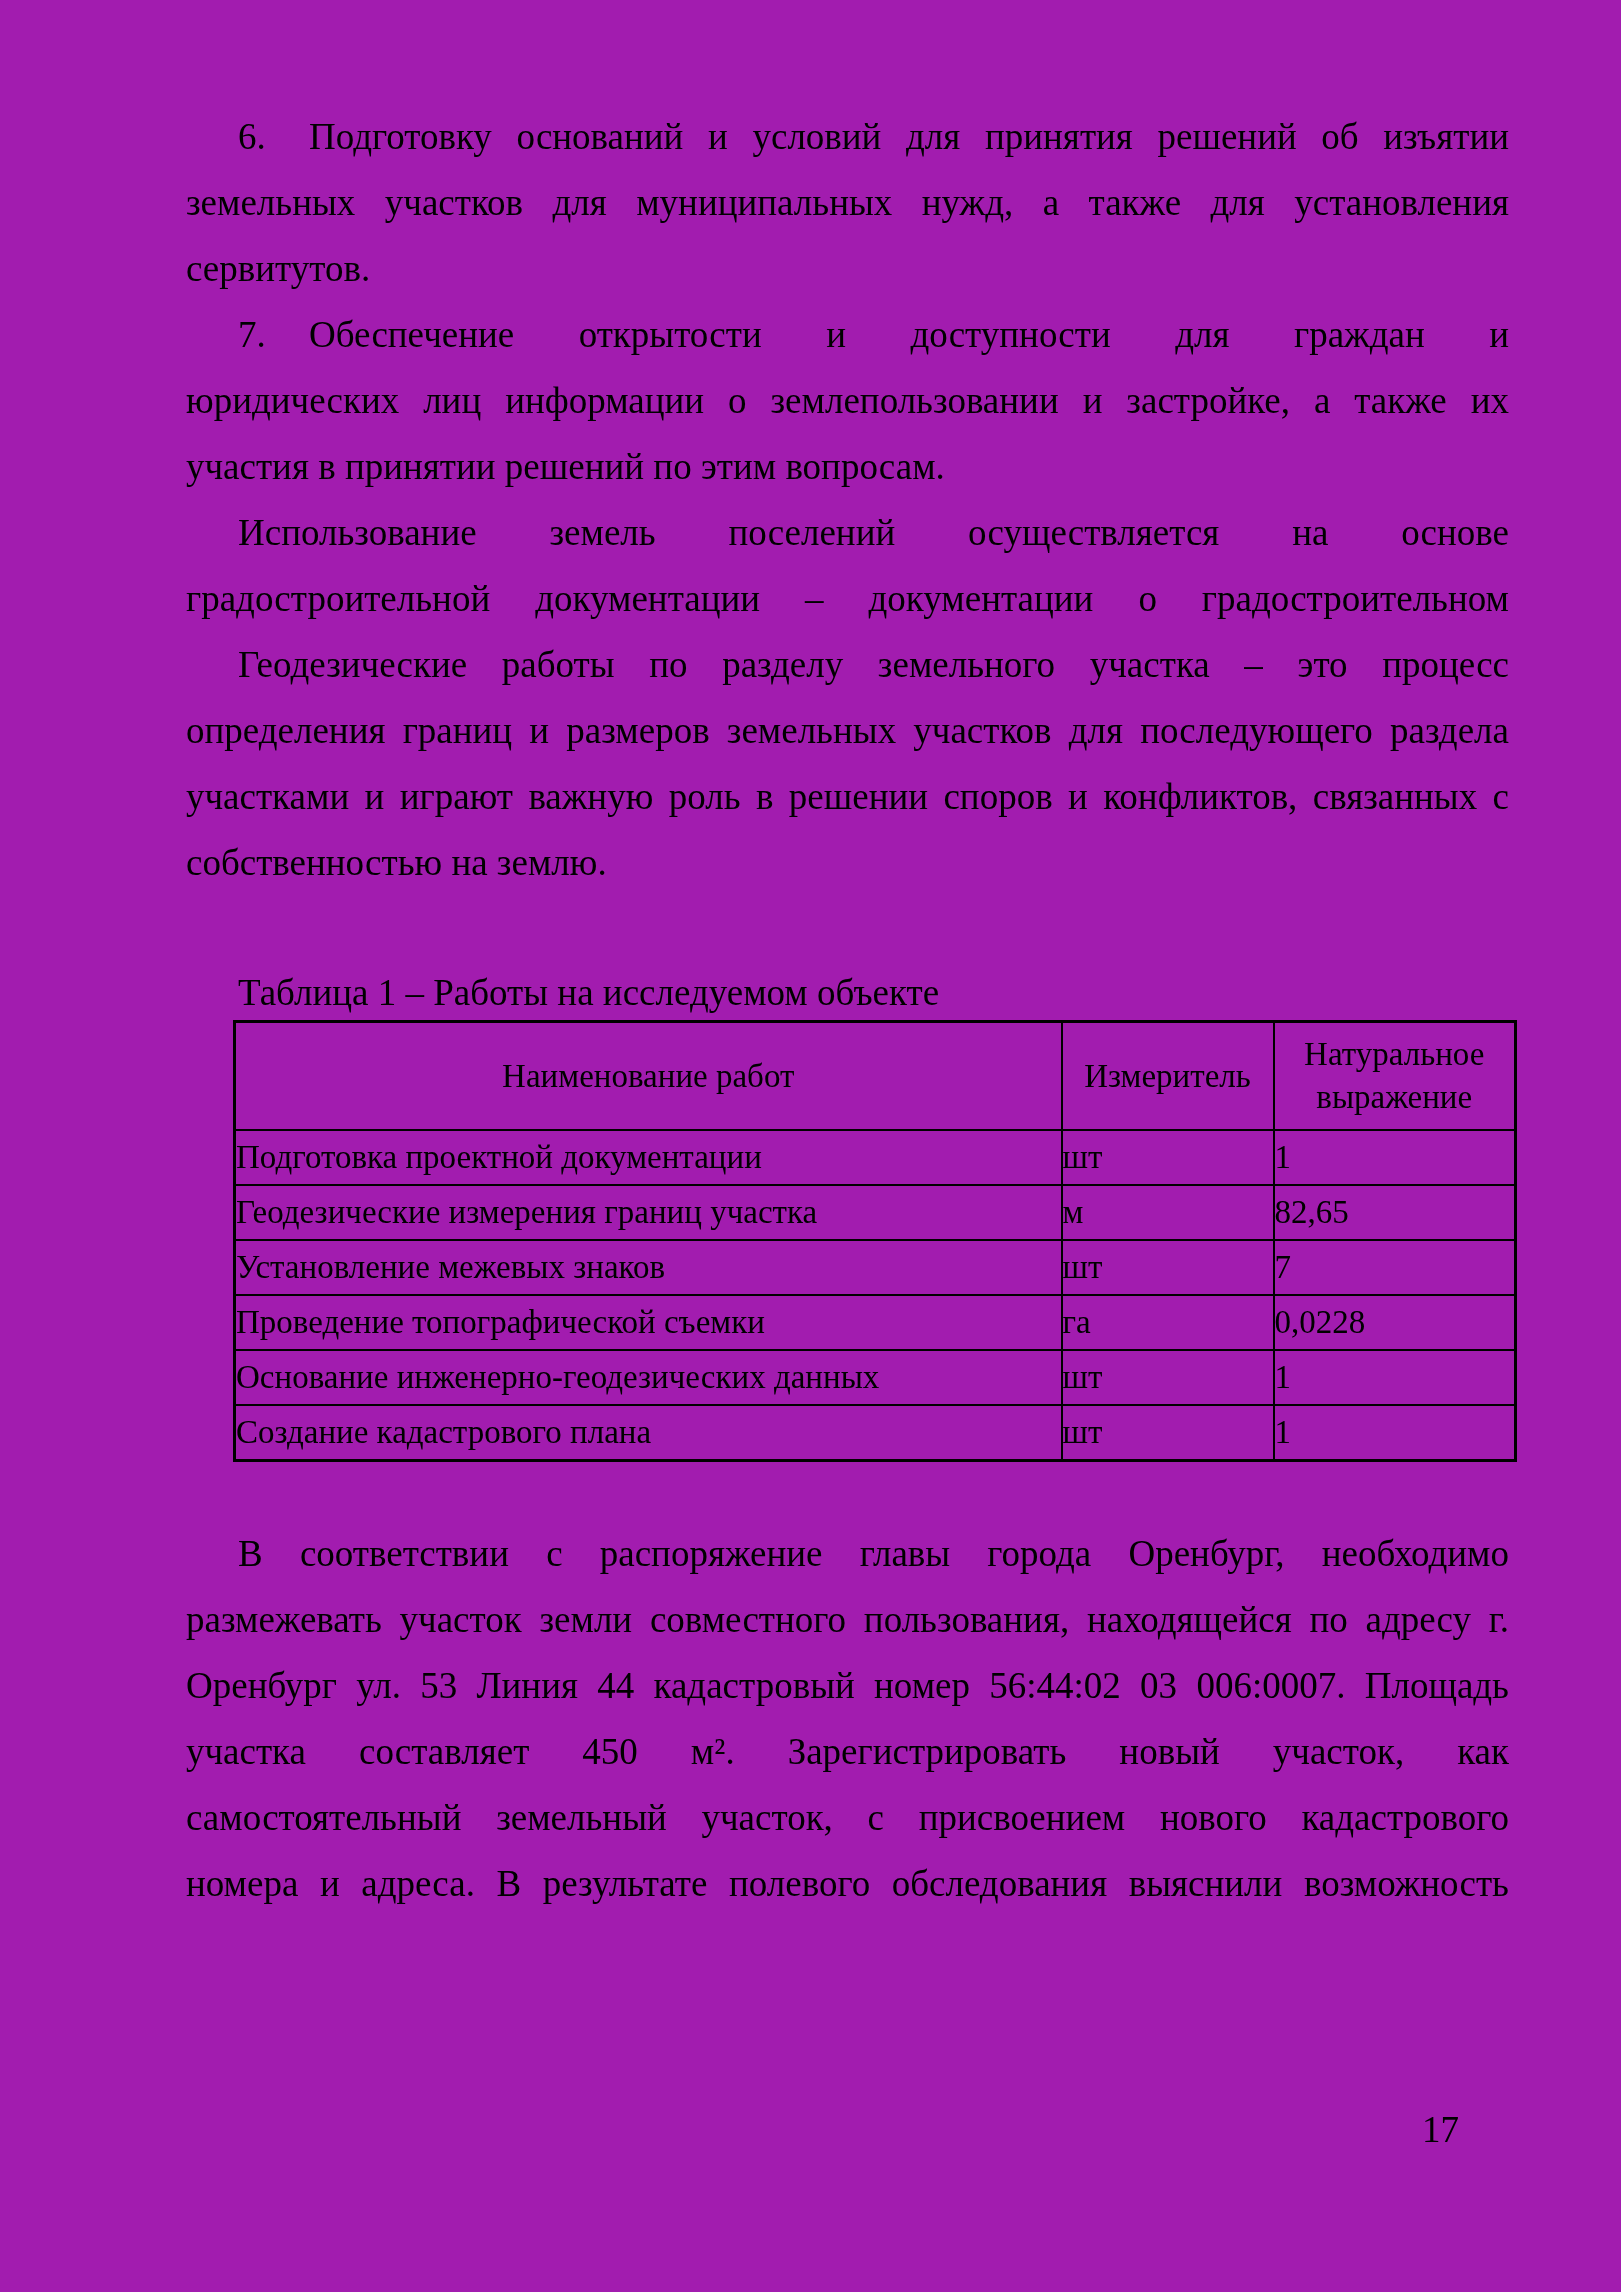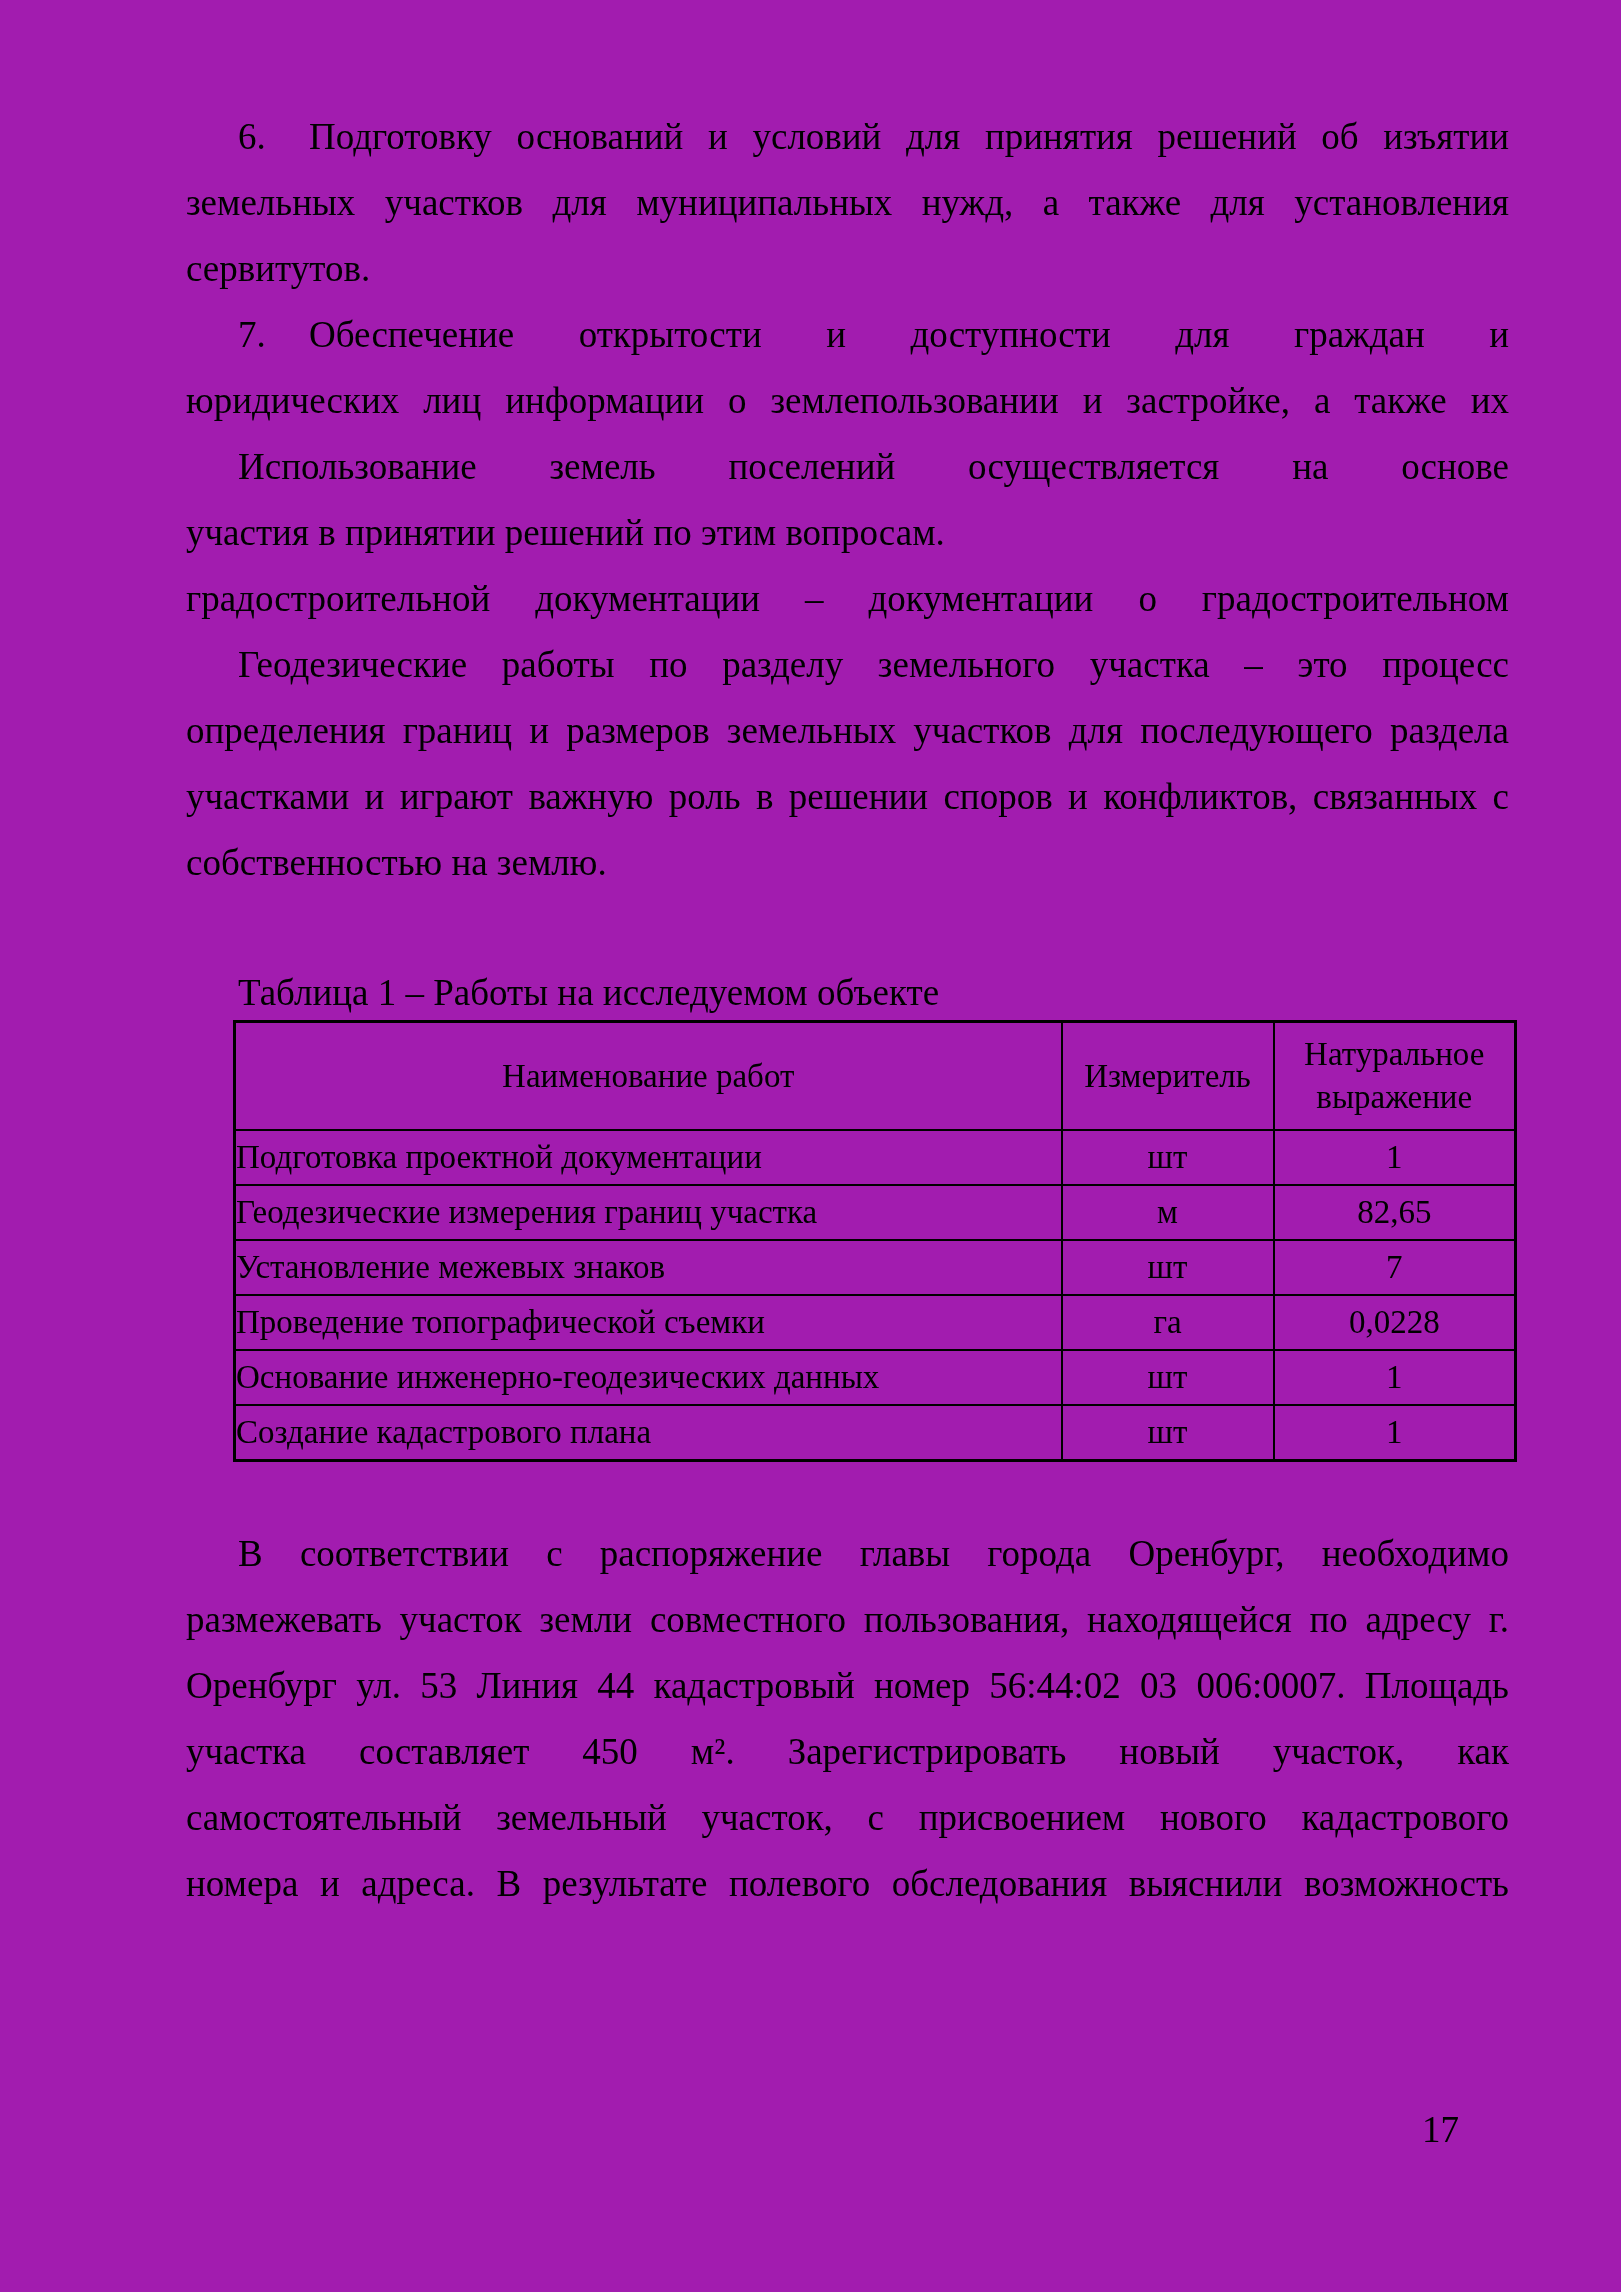--- a/index.html
+++ b/index.html
@@ -47,43 +47,43 @@
     padding:0;
     vertical-align:middle;
   }
   table.works thead th{
     height:106px;
     text-align:center;
     line-height:43px;
   }
   table.works tbody td{height:53px;border-radius:27px;}
   td.cell-name{text-align:left;padding-left:17.6px;}
-  td.cell-unit, td.cell-val{text-align:center;}
+  td.cell-unit, td.cell-val{}
   .para-after-table{margin-top:59px;}
   .pagenum{
     position:absolute;
     top:2097px;right:162px;
     font-size:37px;line-height:66px;
   }
 </style>
 </head>
 <body>
 
 <div class="page">
   <div class="content">
 
     <div class="line first"><span class="pnum">6.</span><span>Подготовку оснований и условий для принятия решений об изъятии</span></div>
     <div class="line">земельных участков для муниципальных нужд, а также для установления</div>
     <div class="line lastline">сервитутов.</div>
 
     <div class="line first"><span class="pnum">7.</span><span>Обеспечение открытости и доступности для граждан и</span></div>
     <div class="line">юридических лиц информации о землепользовании и застройке, а также их</div>
+    <div class="line lastline">участия в принятии решений по этим вопросам.</div>
+
     <div class="line first">Использование земель поселений осуществляется на основе</div>
-
-    <div class="line lastline">участия в принятии решений по этим вопросам.</div>
     <div class="line">градостроительной документации – документации о градостроительном</div>
 
     <div class="line first">Геодезические работы по разделу земельного участка – это процесс</div>
     <div class="line">определения границ и размеров земельных участков для последующего раздела</div>
     <div class="line">участками и играют важную роль в решении споров и конфликтов, связанных с</div>
     <div class="line lastline">собственностью на землю.</div>
 
     <div class="caption">Таблица 1 – Работы на исследуемом объекте</div>
 
     <table class="works">

